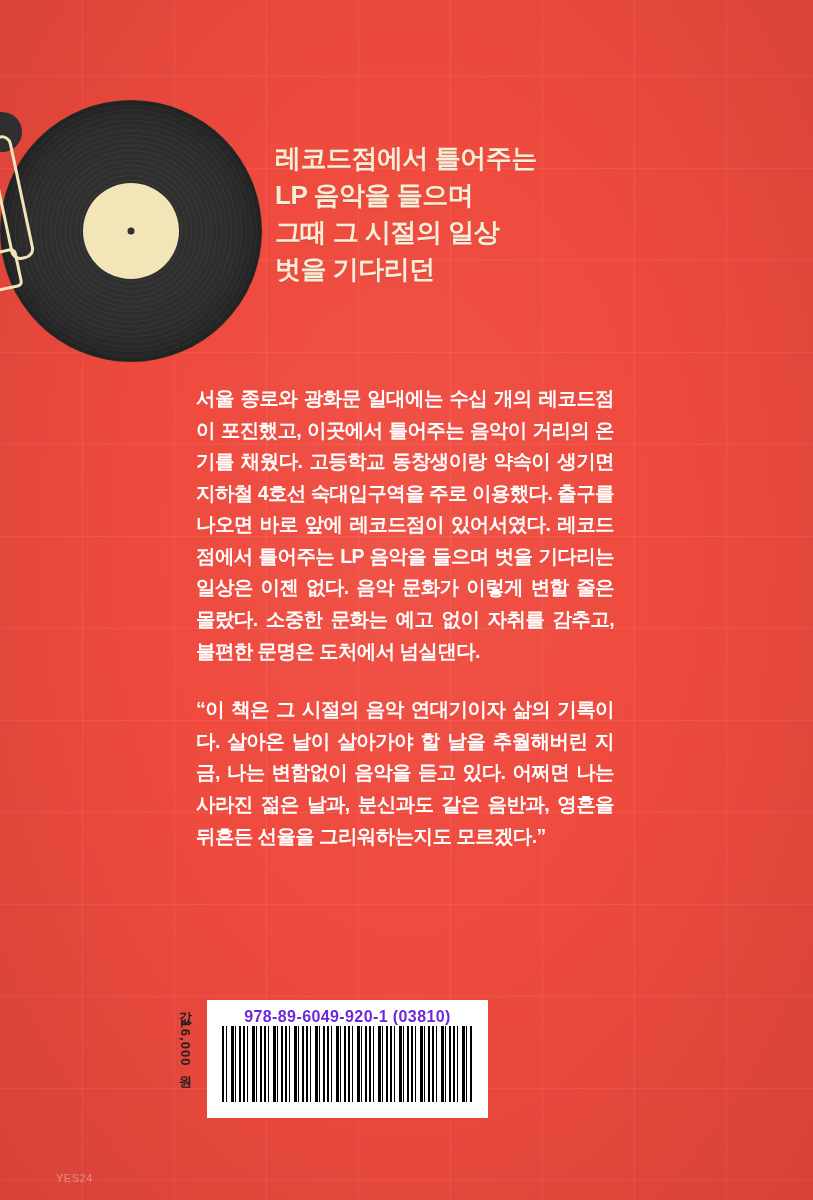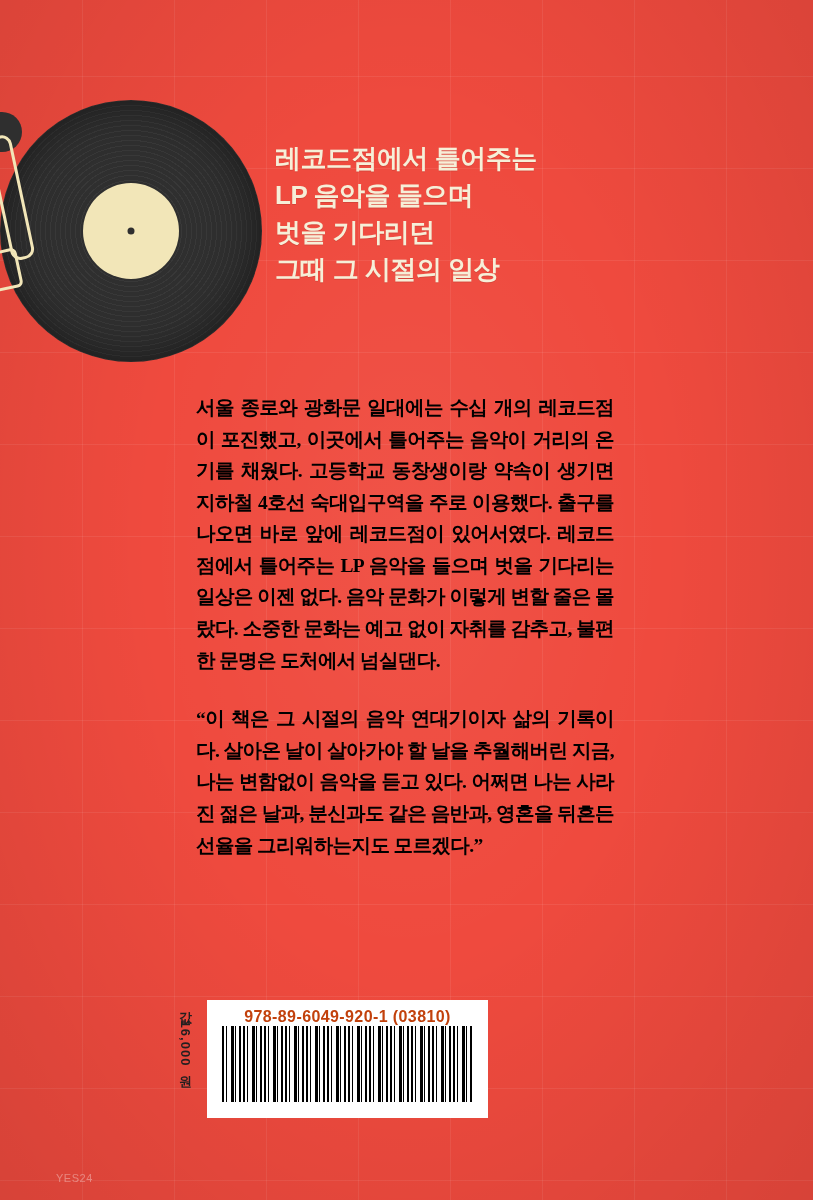--- a/index.html
+++ b/index.html
@@ -128,29 +128,28 @@
     line-height: 1.42;
     letter-spacing: -0.5px;
     text-shadow: 0 1px 0 rgba(0,0,0,0.10);
   }
   .headline .line { display: block; white-space: nowrap; }
 
   
   .body-copy {
     position: absolute;
     left: 196px;
-    top: 392px;
+    top: 383px;
     width: 418px;
-    color: #000000;
+    color: #ffffff;
     font-size: 19.5px;
     font-weight: bold;
     line-height: 1.62;
     letter-spacing: -0.6px;
     text-align: justify;
-    font-family: Liberation Serif, serif;
   }
   .body-copy p { margin: 0; }
   .body-copy p.quote { margin-top: 27px; }
 
   
   .price-label {
     position: absolute;
     left: 172px;
     top: 1002px;
     width: 22px;
@@ -168,21 +167,21 @@
     left: 207px;
     top: 1000px;
     width: 281px;
     height: 118px;
     background: #ffffff;
     padding: 0;
     box-sizing: border-box;
   }
   .barcode-isbn {
     text-align: center;
-    color: #c2410c;
+    color: #6d28d9;
     font-family: "Liberation Sans", sans-serif;
     font-size: 16px;
     font-weight: bold;
     letter-spacing: 0.4px;
     padding-top: 8px;
     height: 22px;
     box-sizing: border-box;
   }
   .barcode-bars {
     margin: 4px auto 0 auto;
@@ -228,22 +227,22 @@
       <div class="record-spindle"></div>
     </div>
     <div class="tonearm-base"></div>
     <div class="tonearm"></div>
     <div class="tonearm-head"></div>
   </div>
 
   <div class="headline">
     <span class="line">레코드점에서 틀어주는</span>
     <span class="line">LP 음악을 들으며</span>
+    <span class="line">그때 그 시절의 일상</span>
     <span class="line">벗을 기다리던</span>
-    <span class="line">그때 그 시절의 일상</span>
   </div>
 
   <div class="body-copy">
     <p>서울 종로와 광화문 일대에는 수십 개의 레코드점이 포진했고, 이곳에서 틀어주는 음악이 거리의 온기를 채웠다. 고등학교 동창생이랑 약속이 생기면 지하철 4호선 숙대입구역을 주로 이용했다. 출구를 나오면 바로 앞에 레코드점이 있어서였다. 레코드점에서 틀어주는 LP 음악을 들으며 벗을 기다리는 일상은 이젠 없다. 음악 문화가 이렇게 변할 줄은 몰랐다. 소중한 문화는 예고 없이 자취를 감추고, 불편한 문명은 도처에서 넘실댄다.</p>
     <p class="quote">“이 책은 그 시절의 음악 연대기이자 삶의 기록이다. 살아온 날이 살아가야 할 날을 추월해버린 지금, 나는 변함없이 음악을 듣고 있다. 어쩌면 나는 사라진 젊은 날과, 분신과도 같은 음반과, 영혼을 뒤흔든 선율을 그리워하는지도 모르겠다.”</p>
   </div>
 
   <div class="price-label">값 16,000원</div>
 
   <div class="barcode-block">

